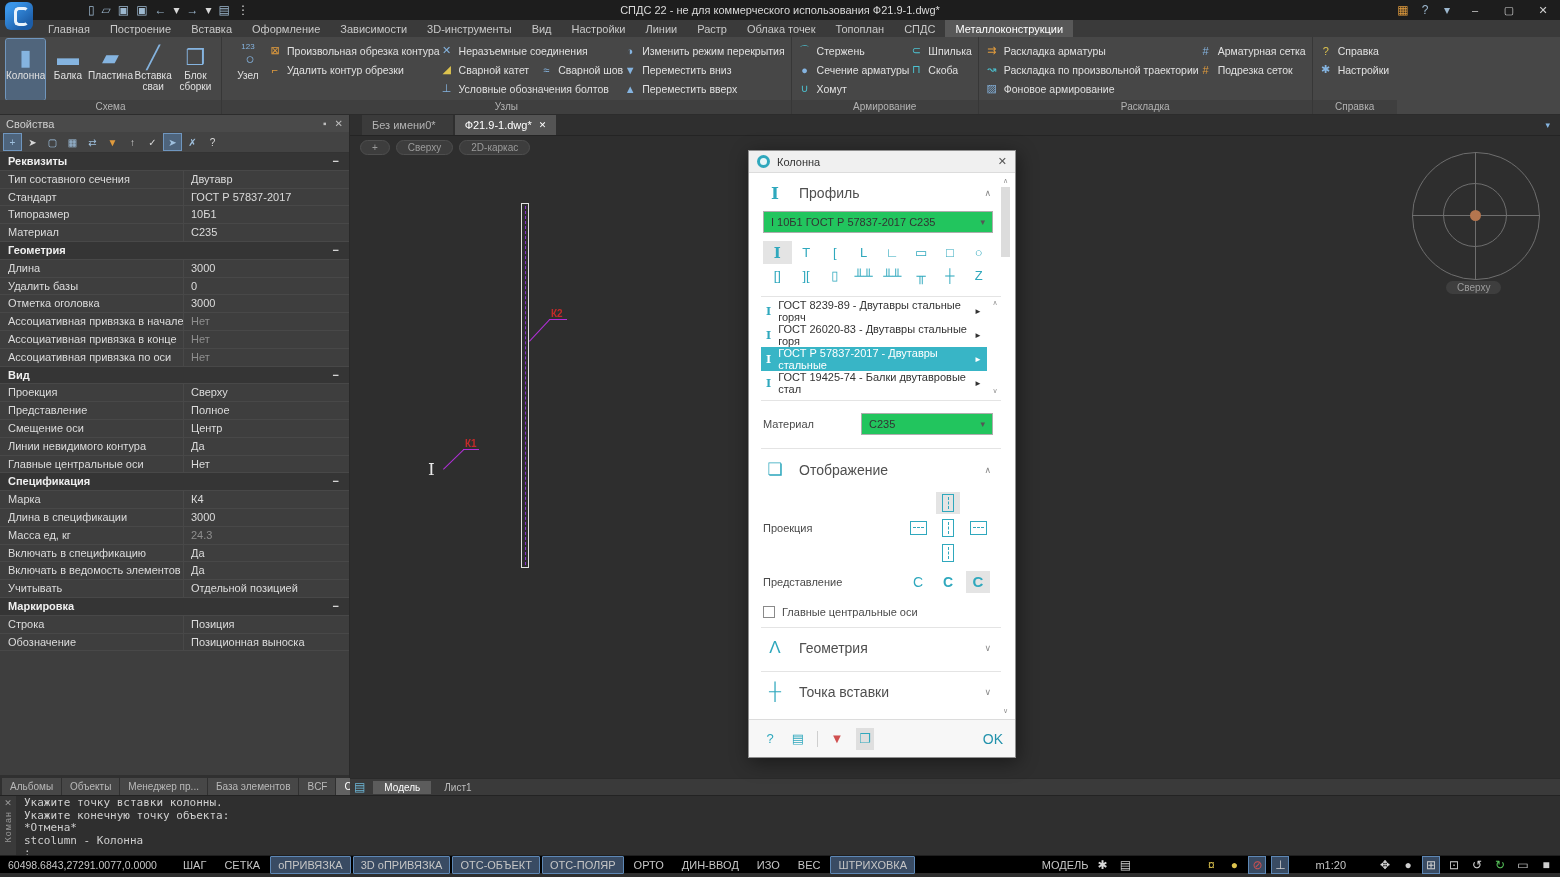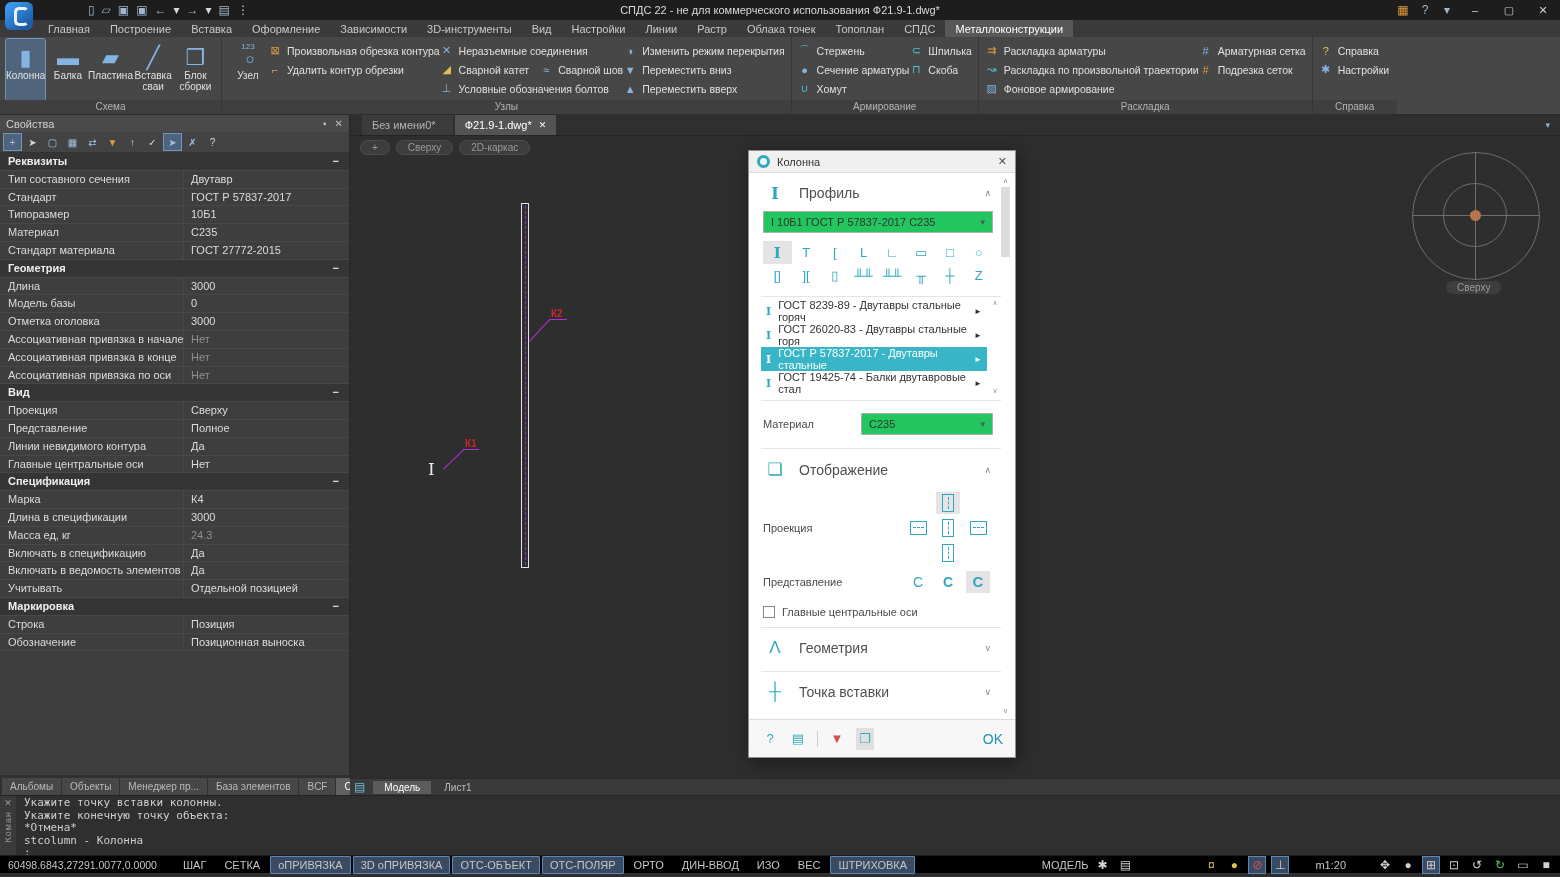--- a/index.html
+++ b/index.html
@@ -509,40 +509,35 @@
             <span class="pvalue">10Б1</span>
 
           </div>
 
           <div class="prow">
             <span class="plabel">Материал</span>
             <span class="pvalue">С235</span>
 
           </div>
 
-          <div class="prow">
-            <span class="plabel">Стандарт материала</span>
-            <span class="pvalue">ГОСТ 27772-2015</span>
-
-          </div>
 
           <div class="prow section">
             <span class="plabel">Геометрия</span>
             <span class="pvalue"></span>
             <span class="minus">−</span>
           </div>
 
           <div class="prow">
             <span class="plabel">Длина</span>
             <span class="pvalue">3000</span>
 
           </div>
 
           <div class="prow">
-            <span class="plabel">Модель базы</span>
+            <span class="plabel">Удалить базы</span>
             <span class="pvalue">0</span>
 
           </div>
 
           <div class="prow">
             <span class="plabel">Отметка оголовка</span>
             <span class="pvalue">3000</span>
 
           </div>
 
@@ -575,20 +570,25 @@
             <span class="pvalue">Сверху</span>
 
           </div>
 
           <div class="prow">
             <span class="plabel">Представление</span>
             <span class="pvalue">Полное</span>
 
           </div>
 
+          <div class="prow">
+            <span class="plabel">Смещение оси</span>
+            <span class="pvalue">Центр</span>
+
+          </div>
 
           <div class="prow">
             <span class="plabel">Линии невидимого контура</span>
             <span class="pvalue">Да</span>
 
           </div>
 
           <div class="prow">
             <span class="plabel">Главные центральные оси</span>
             <span class="pvalue">Нет</span>

